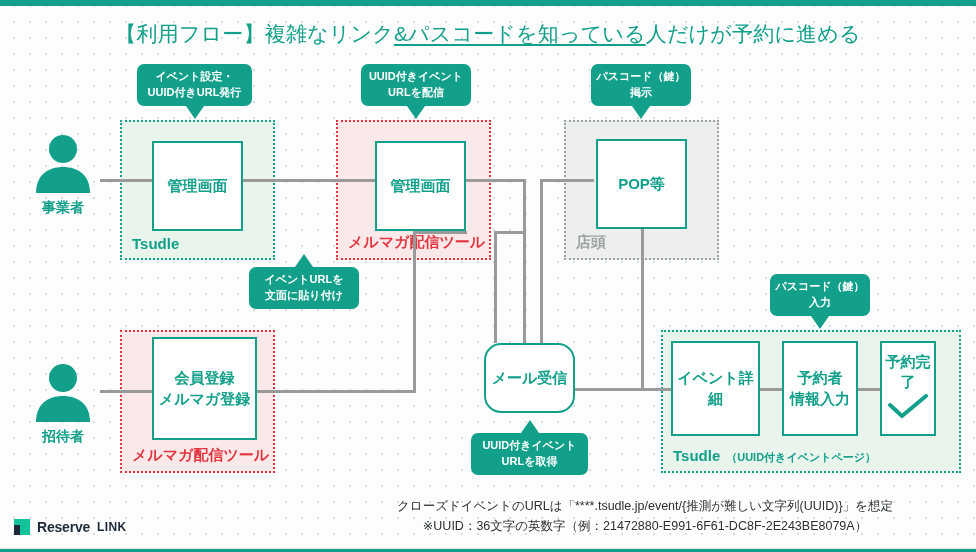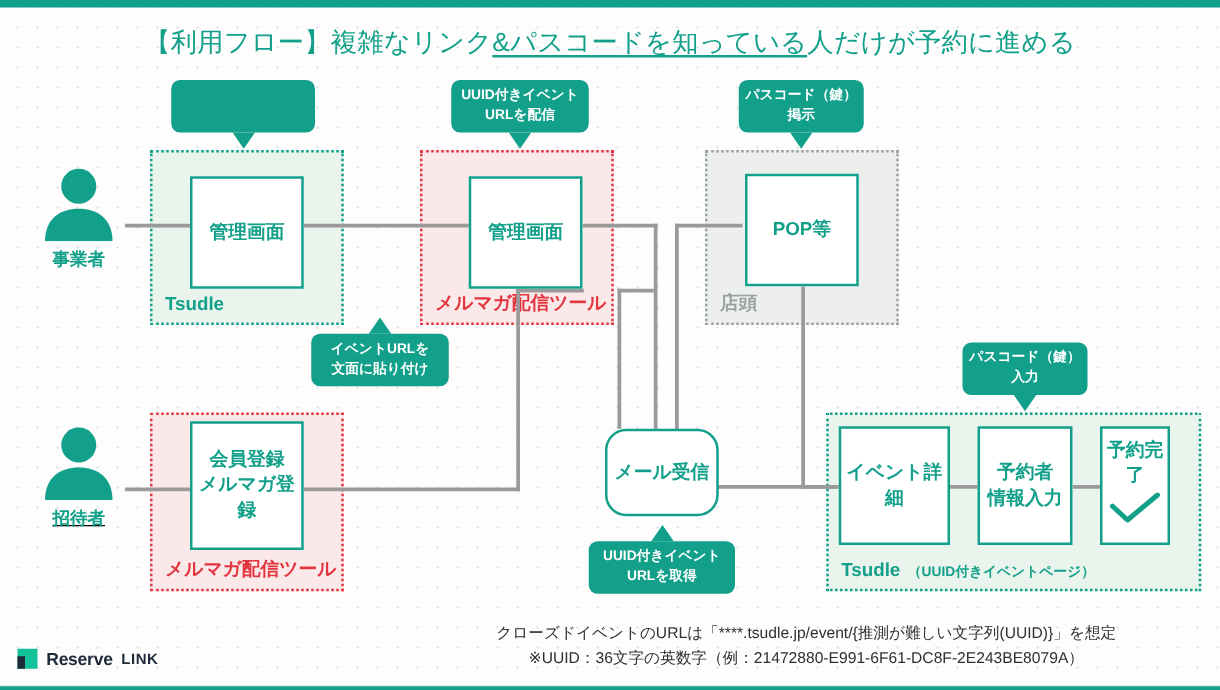--- a/index.html
+++ b/index.html
@@ -171,21 +171,21 @@
   </div>
 
   <div class="box" style="left:375px;top:141px;width:91px;height:90px;">
     <span>管理画面</span>
   </div>
 
   <div class="box" style="left:596px;top:139px;width:91px;height:90px;">
     <span>POP等</span>
   </div>
 
-  <div class="box stacked" style="left:152px;top:337px;width:91px;height:103px;">
+  <div class="box stacked" style="left:152px;top:337px;width:105px;height:103px;">
     <span>会員登録</span>
     <span>メルマガ登録</span>
   </div>
 
   <div class="box" style="left:484px;top:343px;width:91px;height:70px;border-radius:17px;">
     <span>メール受信</span>
   </div>
 
   <div class="box stacked" style="left:782px;top:341px;width:76px;height:95px;">
     <span>予約者</span>
@@ -199,20 +199,24 @@
   <div class="box stacked" style="left:880px;top:341px;width:56px;height:95px;">
     <span>予約完了</span>
     <span class="check">
       <svg width="42" height="26" viewBox="0 0 42 26" aria-hidden="true">
         <path d="M3 11 L15 22 L39 2" fill="none" stroke="#12a08a" stroke-width="4" stroke-linecap="round" stroke-linejoin="round"></path>
       </svg>
     </span>
   </div>
 
   <div class="callout" style="left:137px;top:64px;width:115px;height:42px;">
+    <div>
+      <div>イベント設定・</div>
+      <div>UUID付きURL発行</div>
+    </div>
     <span class="tail tail-down"></span>
   </div>
 
   <div class="callout" style="left:361px;top:64px;width:110px;height:42px;">
     <div>
       <div>UUID付きイベント</div>
       <div>URLを配信</div>
     </div>
     <span class="tail tail-down"></span>
   </div>
@@ -252,21 +256,21 @@
   <div class="actor" style="left:15px;top:131px;">
     <span>
       <svg width="62" height="62" viewBox="0 0 62 62" aria-hidden="true">
         <circle cx="31" cy="18" r="14" fill="#12a08a"></circle>
         <path d="M4 62 C4 44 16 36 31 36 C46 36 58 44 58 62 Z" fill="#12a08a"></path>
       </svg>
     </span>
     <div class="nm">事業者</div>
   </div>
 
-  <div class="actor" style="left:15px;top:338px;text-decoration:underline;">
+  <div class="actor" style="left:15px;top:360px;">
     <span>
       <svg width="62" height="62" viewBox="0 0 62 62" aria-hidden="true">
         <circle cx="31" cy="18" r="14" fill="#12a08a"></circle>
         <path d="M4 62 C4 44 16 36 31 36 C46 36 58 44 58 62 Z" fill="#12a08a"></path>
       </svg>
     </span>
     <div class="nm">招待者</div>
   </div>
 
   <div class="note">

